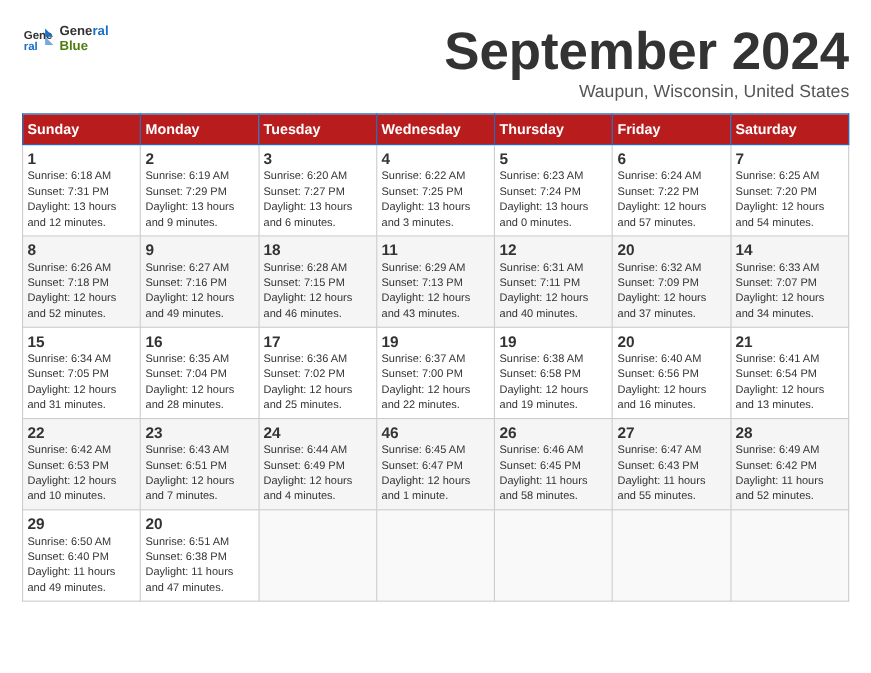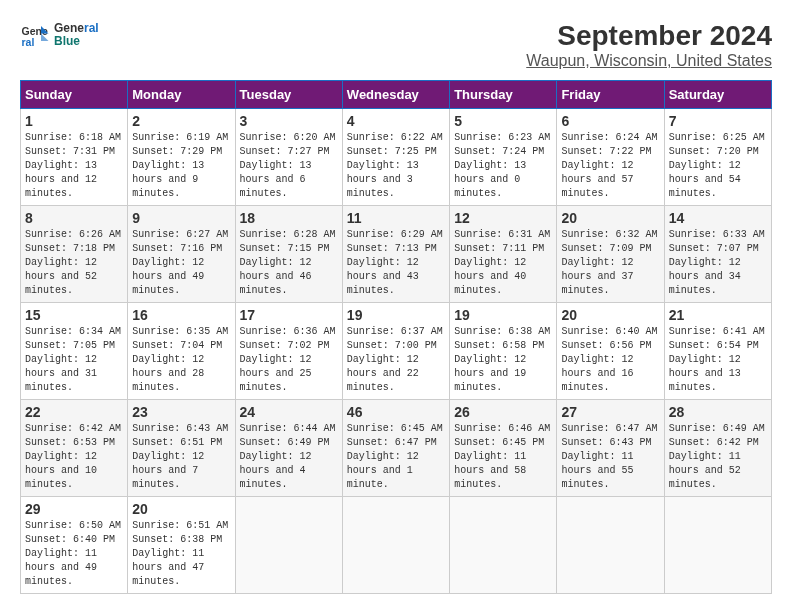--- a/index.html
+++ b/index.html
@@ -31,36 +31,35 @@
       color: #1a6fc4;
     }
     .logo-icon {
       width: 30px;
       height: 30px;
     }
     .title-area {
       text-align: right;
     }
     .main-title {
-      font-size: 28px;
+      font-size: 48px;
       font-weight: bold;
       color: #333;
     }
     .subtitle {
       font-size: 16px;
       color: #555;
-      text-decoration: underline;
     }
     table {
       width: 100%;
       border-collapse: collapse;
       font-size: 11px;
     }
     thead tr th {
-      background-color: #701a75;
+      background-color: #b91c1c;
       color: white;
       padding: 6px 4px;
       text-align: left;
       font-size: 13px;
       font-weight: bold;
       border: 1px solid #1a6fc4;
     }
     tbody tr td {
       vertical-align: top;
       padding: 4px 4px;
@@ -76,40 +75,39 @@
       font-size: 14px;
       font-weight: bold;
       color: #333;
       display: block;
       margin-bottom: 2px;
     }
     .day-info {
       font-size: 10px;
       color: #333;
       line-height: 1.4;
-      font-family: Liberation Mono, monospace;
     }
     .empty-cell {
       background: #f9f9f9;
     }
   </style>
 </head>
 <body>
 
 <div class="header-area">
   <div class="logo">
     <svg class="logo-icon" viewBox="0 0 40 40">
       <text x="2" y="20" font-size="14" font-weight="bold" fill="#333">Gene</text>
       <text x="2" y="34" font-size="14" font-weight="bold" fill="#1a6fc4">ral</text>
       <polygon points="28,8 38,18 28,18" fill="#1a6fc4"></polygon>
       <polygon points="28,18 38,28 28,28" fill="#1a6fc4" opacity="0.6"></polygon>
     </svg>
     <div class="logo-text">
       <div>Gene<span>ral</span></div>
-      <div style="color:#0f766e">Blue</div>
+      <div style="color:#4d7c0f">Blue</div>
     </div>
   </div>
   <div class="title-area">
     <div class="main-title">September 2024</div>
     <div class="subtitle">Waupun, Wisconsin, United States</div>
   </div>
 </div>
 
 <table>
   <thead>

